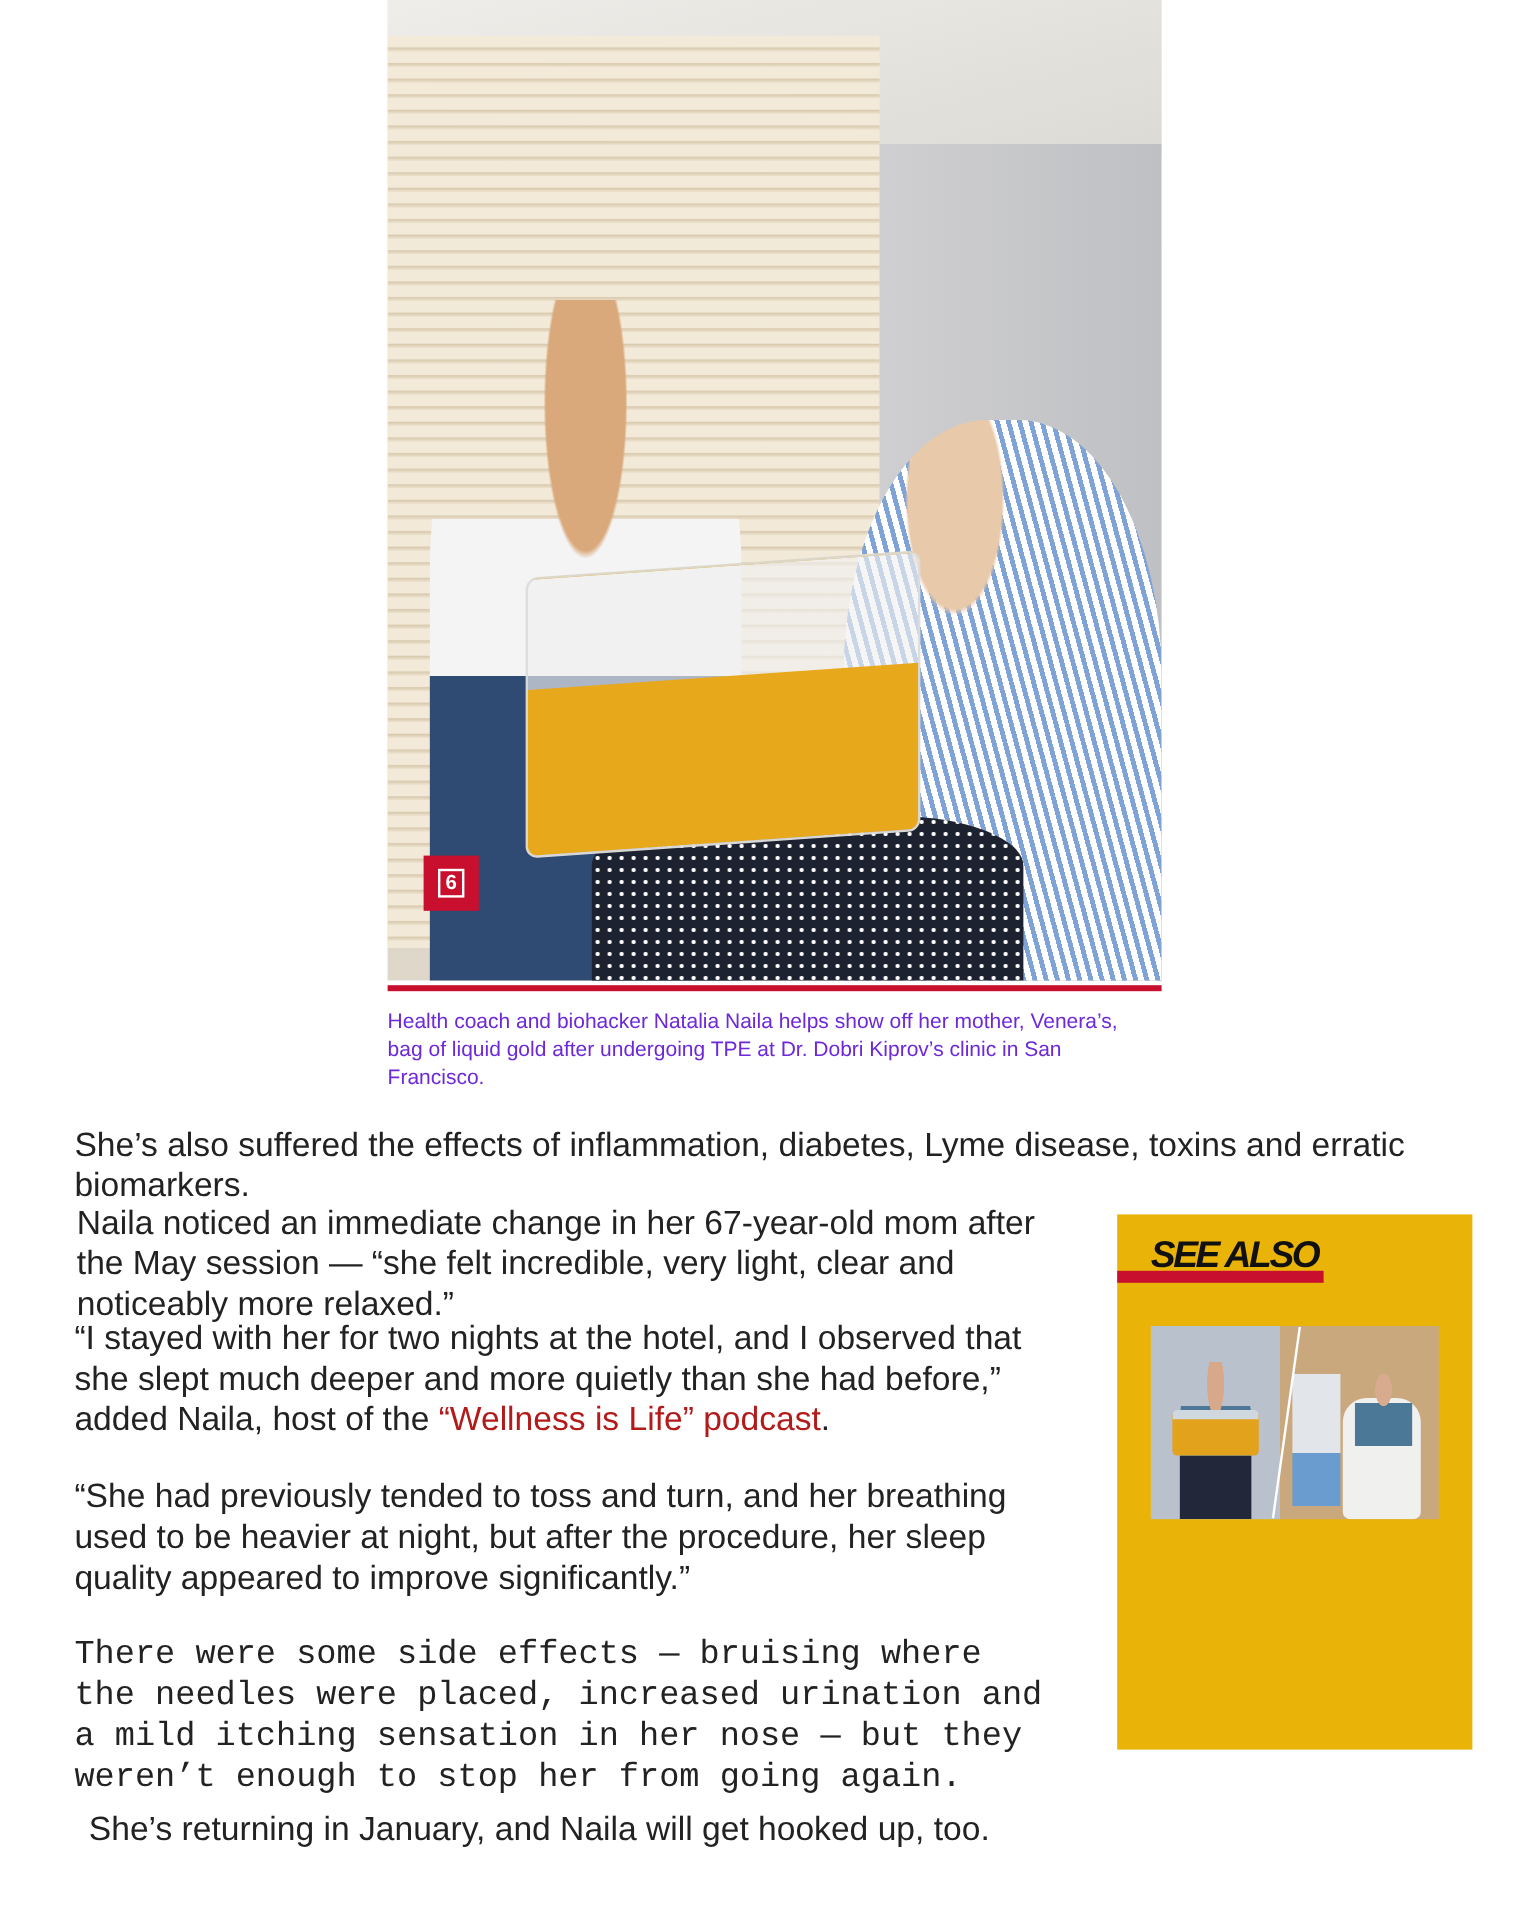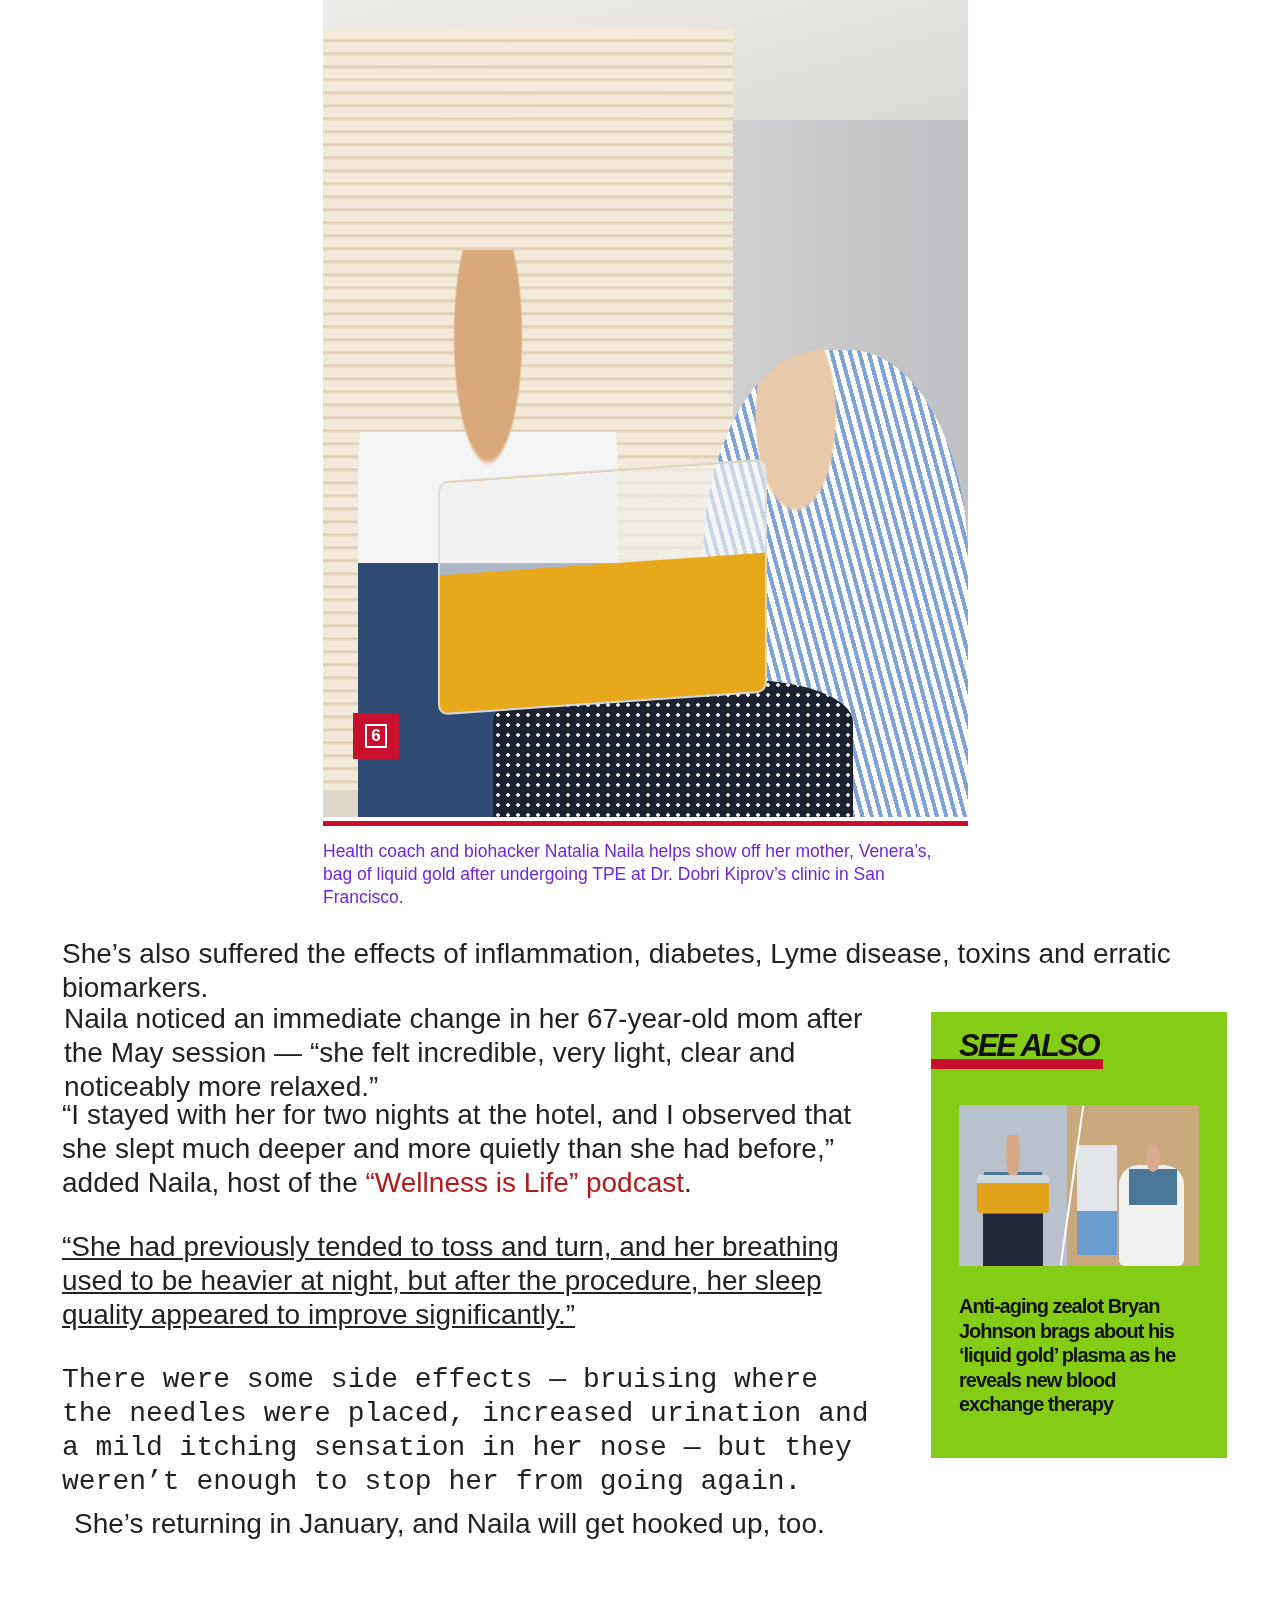--- a/index.html
+++ b/index.html
@@ -31,26 +31,26 @@
     padding:1px 4px; line-height:18px; }
 
   .photo-rule { position:absolute; left:323px; top:821px; width:645px; height:5px; background:#c8102e; }
 
   .caption { position:absolute; left:323px; top:840px; width:610px; font-size:17.5px; line-height:23px; color:#6d28d9; }
 
   .body-text { position:absolute; left:62px; font-size:28px; line-height:34px; color:#222; }
   .p1 { top:937px; width:1140px; }
   .p2 { top:1000px; width:820px; }
   .p3 { top:1098px; width:820px; }
-  .p4 { top:1230px; width:820px;text-decoration:underline; }
+  .p4 { top:1230px; width:820px; }
   .p5 { top:1363px; width:820px;font-family:Liberation Mono, monospace; }
   .p6 { top:1495px; width:820px; }
   .link { color:#b31b1b; text-decoration:none; }
 
-  .see-also { position:absolute; left:931px; top:1012px; width:296px; height:446px; background:#84cc16; }
+  .see-also { position:absolute; left:931px; top:1012px; width:296px; height:446px; background:#eab308; }
   .see-also .title { position:absolute; left:28px; top:16px; font-size:31px; font-weight:bold; font-style:italic; letter-spacing:-2px; color:#111; }
   .see-also .title-rule { position:absolute; left:0; top:47px; width:172px; height:10px; background:#c8102e; }
   .see-also .thumb { position:absolute; left:28px; top:93px; width:240px; height:161px; overflow:hidden;
     background: linear-gradient(90deg,#b9c1cc 0 45%,#c9a87e 45% 100%); }
   .see-also .thumb .man1 { position:absolute; left:24px; top:30px; width:60px; height:131px;
     background: radial-gradient(ellipse at 50% 14%,#d7a98a 0 16%,transparent 17%), linear-gradient(180deg,transparent 28%,#4a7896 28% 60%,#22283a 60%); border-radius:40% 40% 0 0; }
   .see-also .thumb .bag2 { position:absolute; left:18px; top:70px; width:72px; height:30px; background:#e2a21b; border-radius:4px; border-top:8px solid #cfd7df; }
   .see-also .thumb .divider { position:absolute; left:112px; top:0; width:2px; height:161px; background:#fff; transform:rotate(8deg); }
   .see-also .thumb .chair { position:absolute; left:160px; top:60px; width:65px; height:101px; background:#f0f0ef; border-radius:20px 20px 6px 6px; }
   .see-also .thumb .man2 { position:absolute; left:170px; top:40px; width:48px; height:60px;
@@ -87,14 +87,13 @@
   <div class="title">SEE ALSO</div>
   <div class="title-rule"></div>
   <div class="thumb" aria-label="Bryan Johnson holding a bag of plasma and sitting in a treatment chair">
     <div class="machine"></div>
     <div class="chair"></div>
     <div class="man2"></div>
     <div class="man1"></div>
     <div class="bag2"></div>
     <div class="divider"></div>
   </div>
-  <a class="headline">Anti-aging zealot Bryan Johnson brags about his ‘liquid gold’ plasma as he reveals new blood exchange therapy</a>
 </div>
 
 </body></html>

